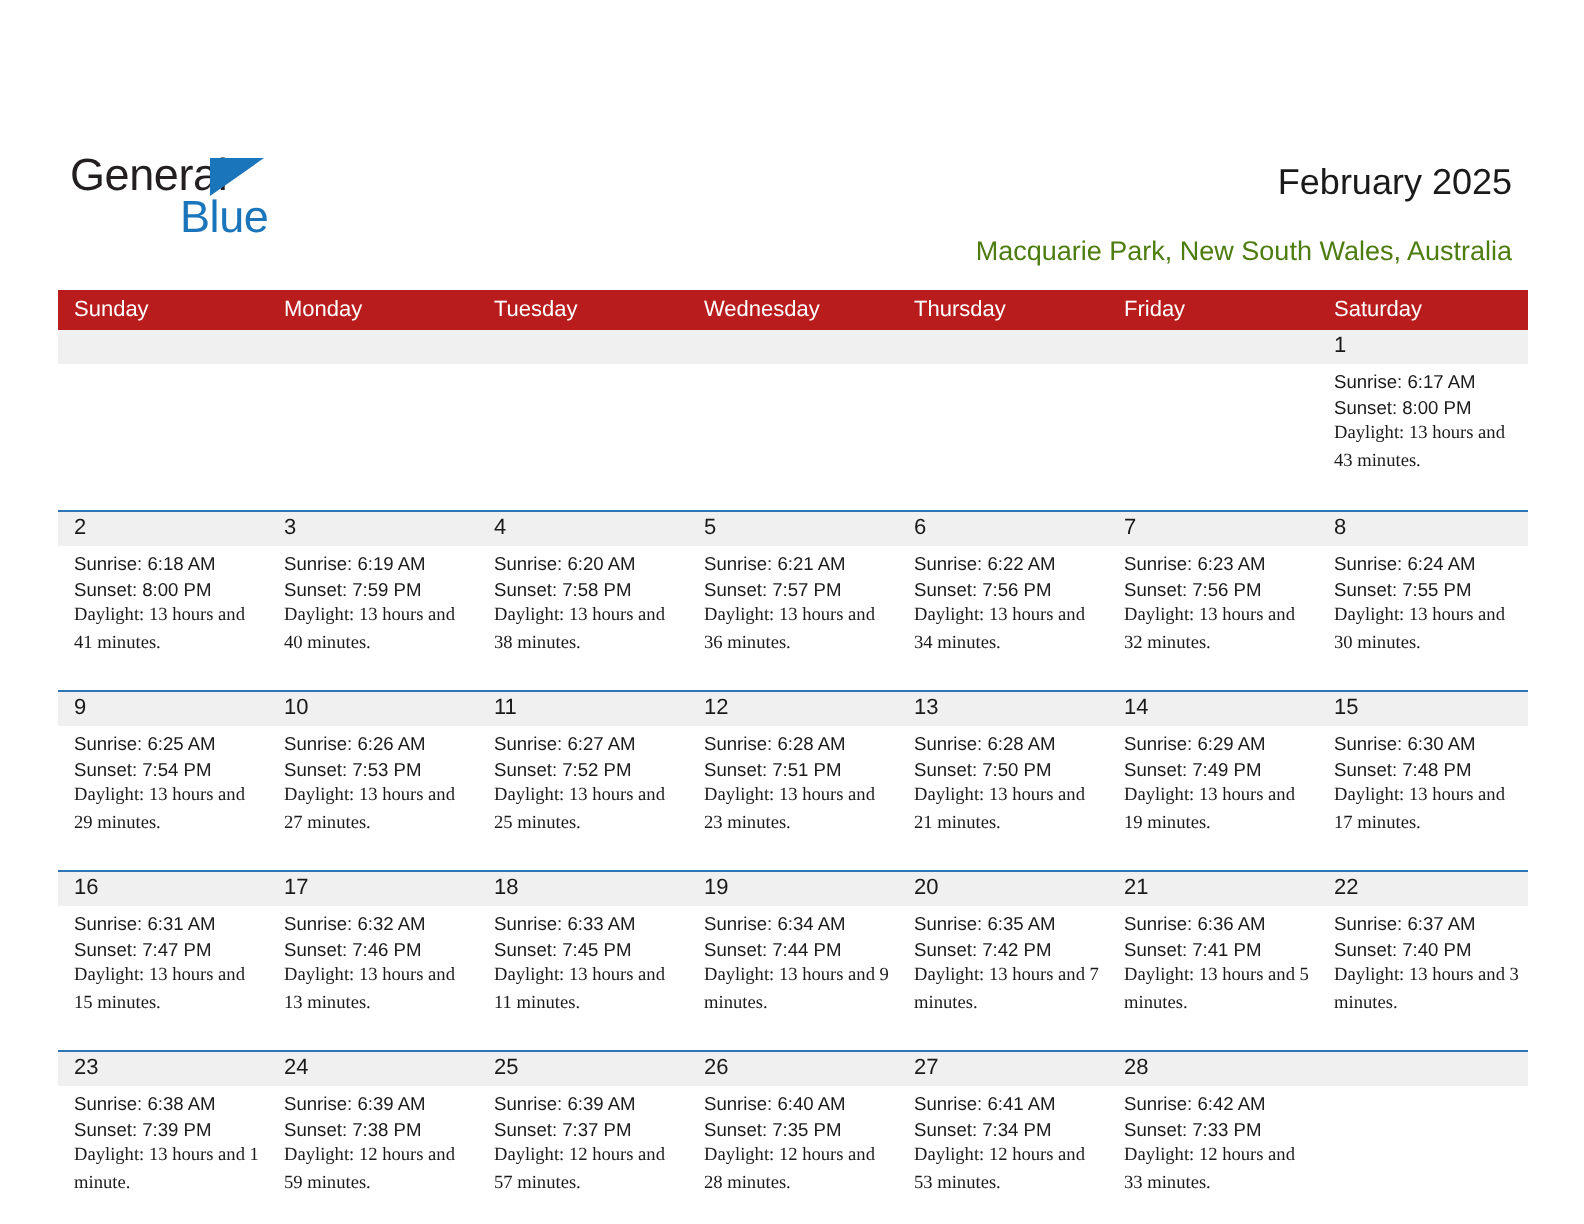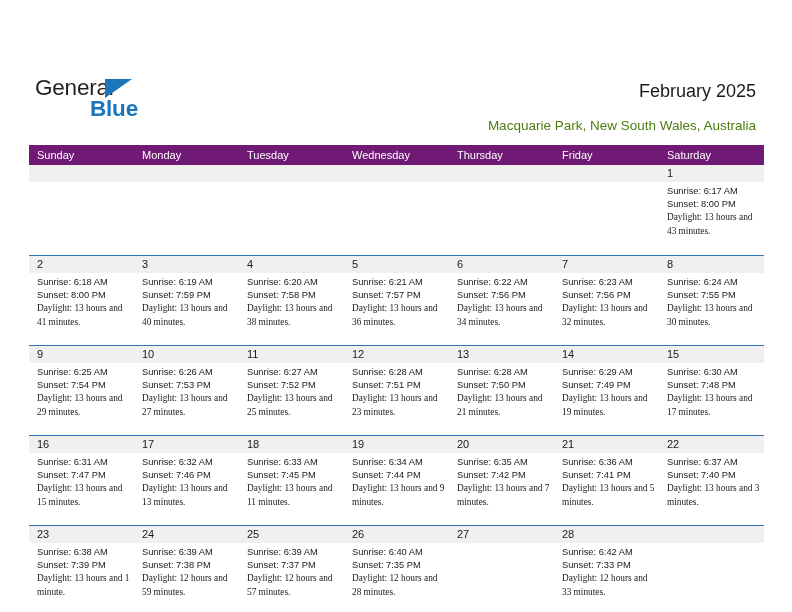--- a/index.html
+++ b/index.html
@@ -56,21 +56,20 @@
     border-bottom: 19px solid transparent;
   }
   .logo-blue {
     position: absolute;
     left: 55px;
     top: 21px;
     font-size: 22.5px;
     letter-spacing: -0.2px;
     color: #1b75bb;
     line-height: 26px;
-    font-weight: bold;
   }
   .title {
     position: absolute;
     right: 36px;
     top: 36px;
     font-size: 18px;
     color: #1a1a1a;
     text-align: right;
     line-height: 30px;
     white-space: nowrap;
@@ -90,21 +89,21 @@
   .calendar {
     position: absolute;
     left: 29px;
     top: 105px;
     width: 735px;
   }
   .dow-row {
     display: flex;
     width: 735px;
     height: 20px;
-    background: #701a75;
+    background: #b91c1c;
   }
   .dow-cell {
     flex: 1 1 0;
     color: #ffffff;
     font-size: 11px;
     line-height: 20px;
     padding-left: 8px;
     box-sizing: border-box;
     overflow: hidden;
     white-space: nowrap;
@@ -447,20 +446,25 @@
             <div class="day-num">26</div>
             <div class="day-info">
               <div>Sunrise: 6:40 AM</div>
               <div>Sunset: 7:35 PM</div>
               <div class="wrap">Daylight: 12 hours and 28 minutes.</div>
             </div>
           </div>
           <div class="day-cell">
             <div class="day-band"></div>
             <div class="day-num">27</div>
+            <div class="day-info">
+              <div>Sunrise: 6:41 AM</div>
+              <div>Sunset: 7:34 PM</div>
+              <div class="wrap">Daylight: 12 hours and 53 minutes.</div>
+            </div>
           </div>
           <div class="day-cell">
             <div class="day-band"></div>
             <div class="day-num">28</div>
             <div class="day-info">
               <div>Sunrise: 6:42 AM</div>
               <div>Sunset: 7:33 PM</div>
               <div class="wrap">Daylight: 12 hours and 33 minutes.</div>
             </div>
           </div>

